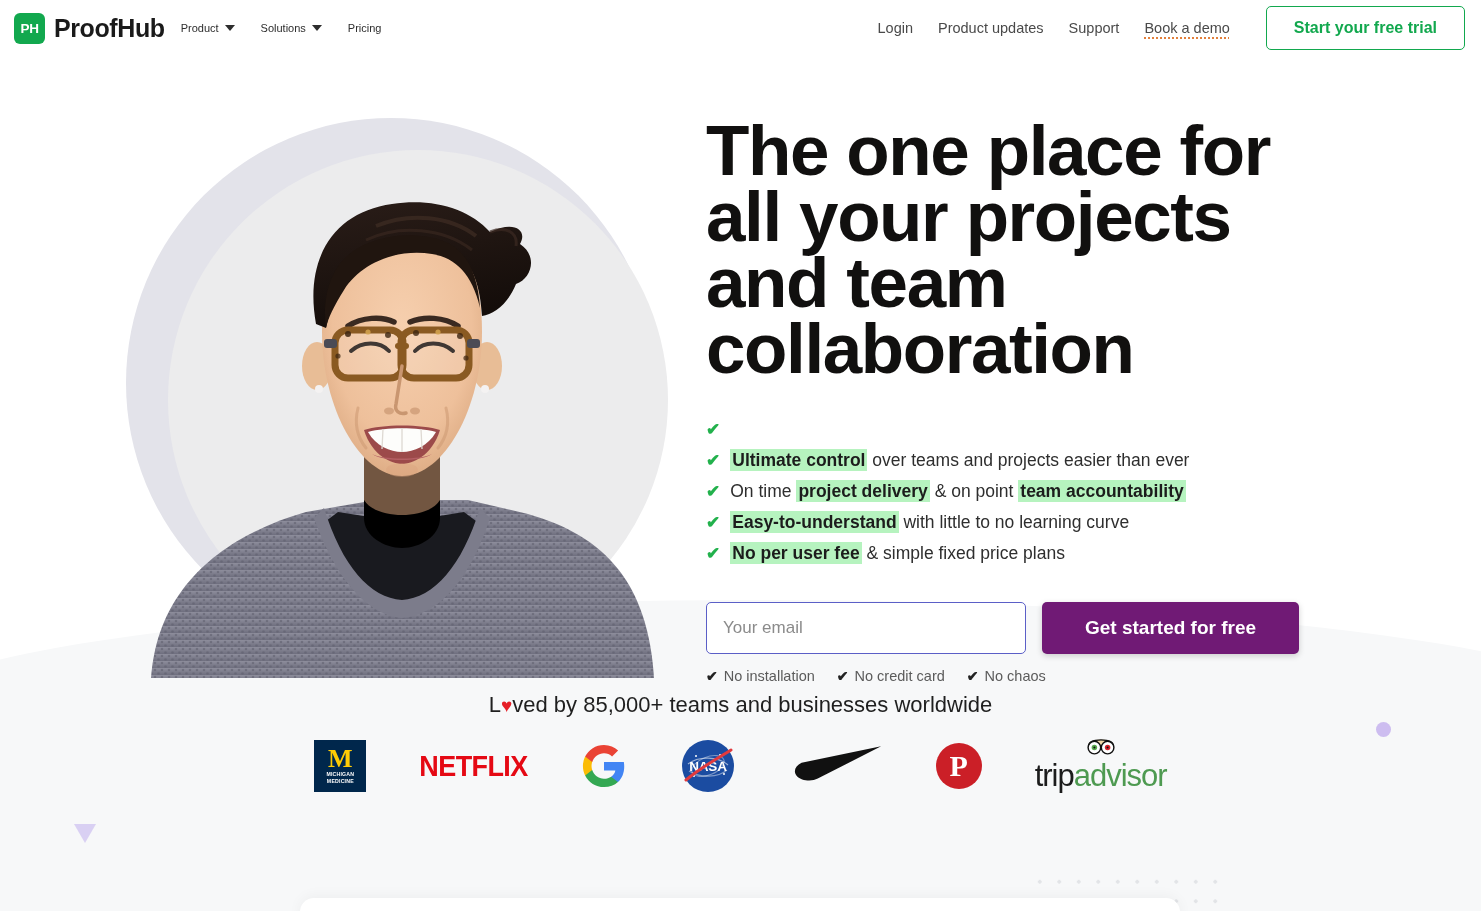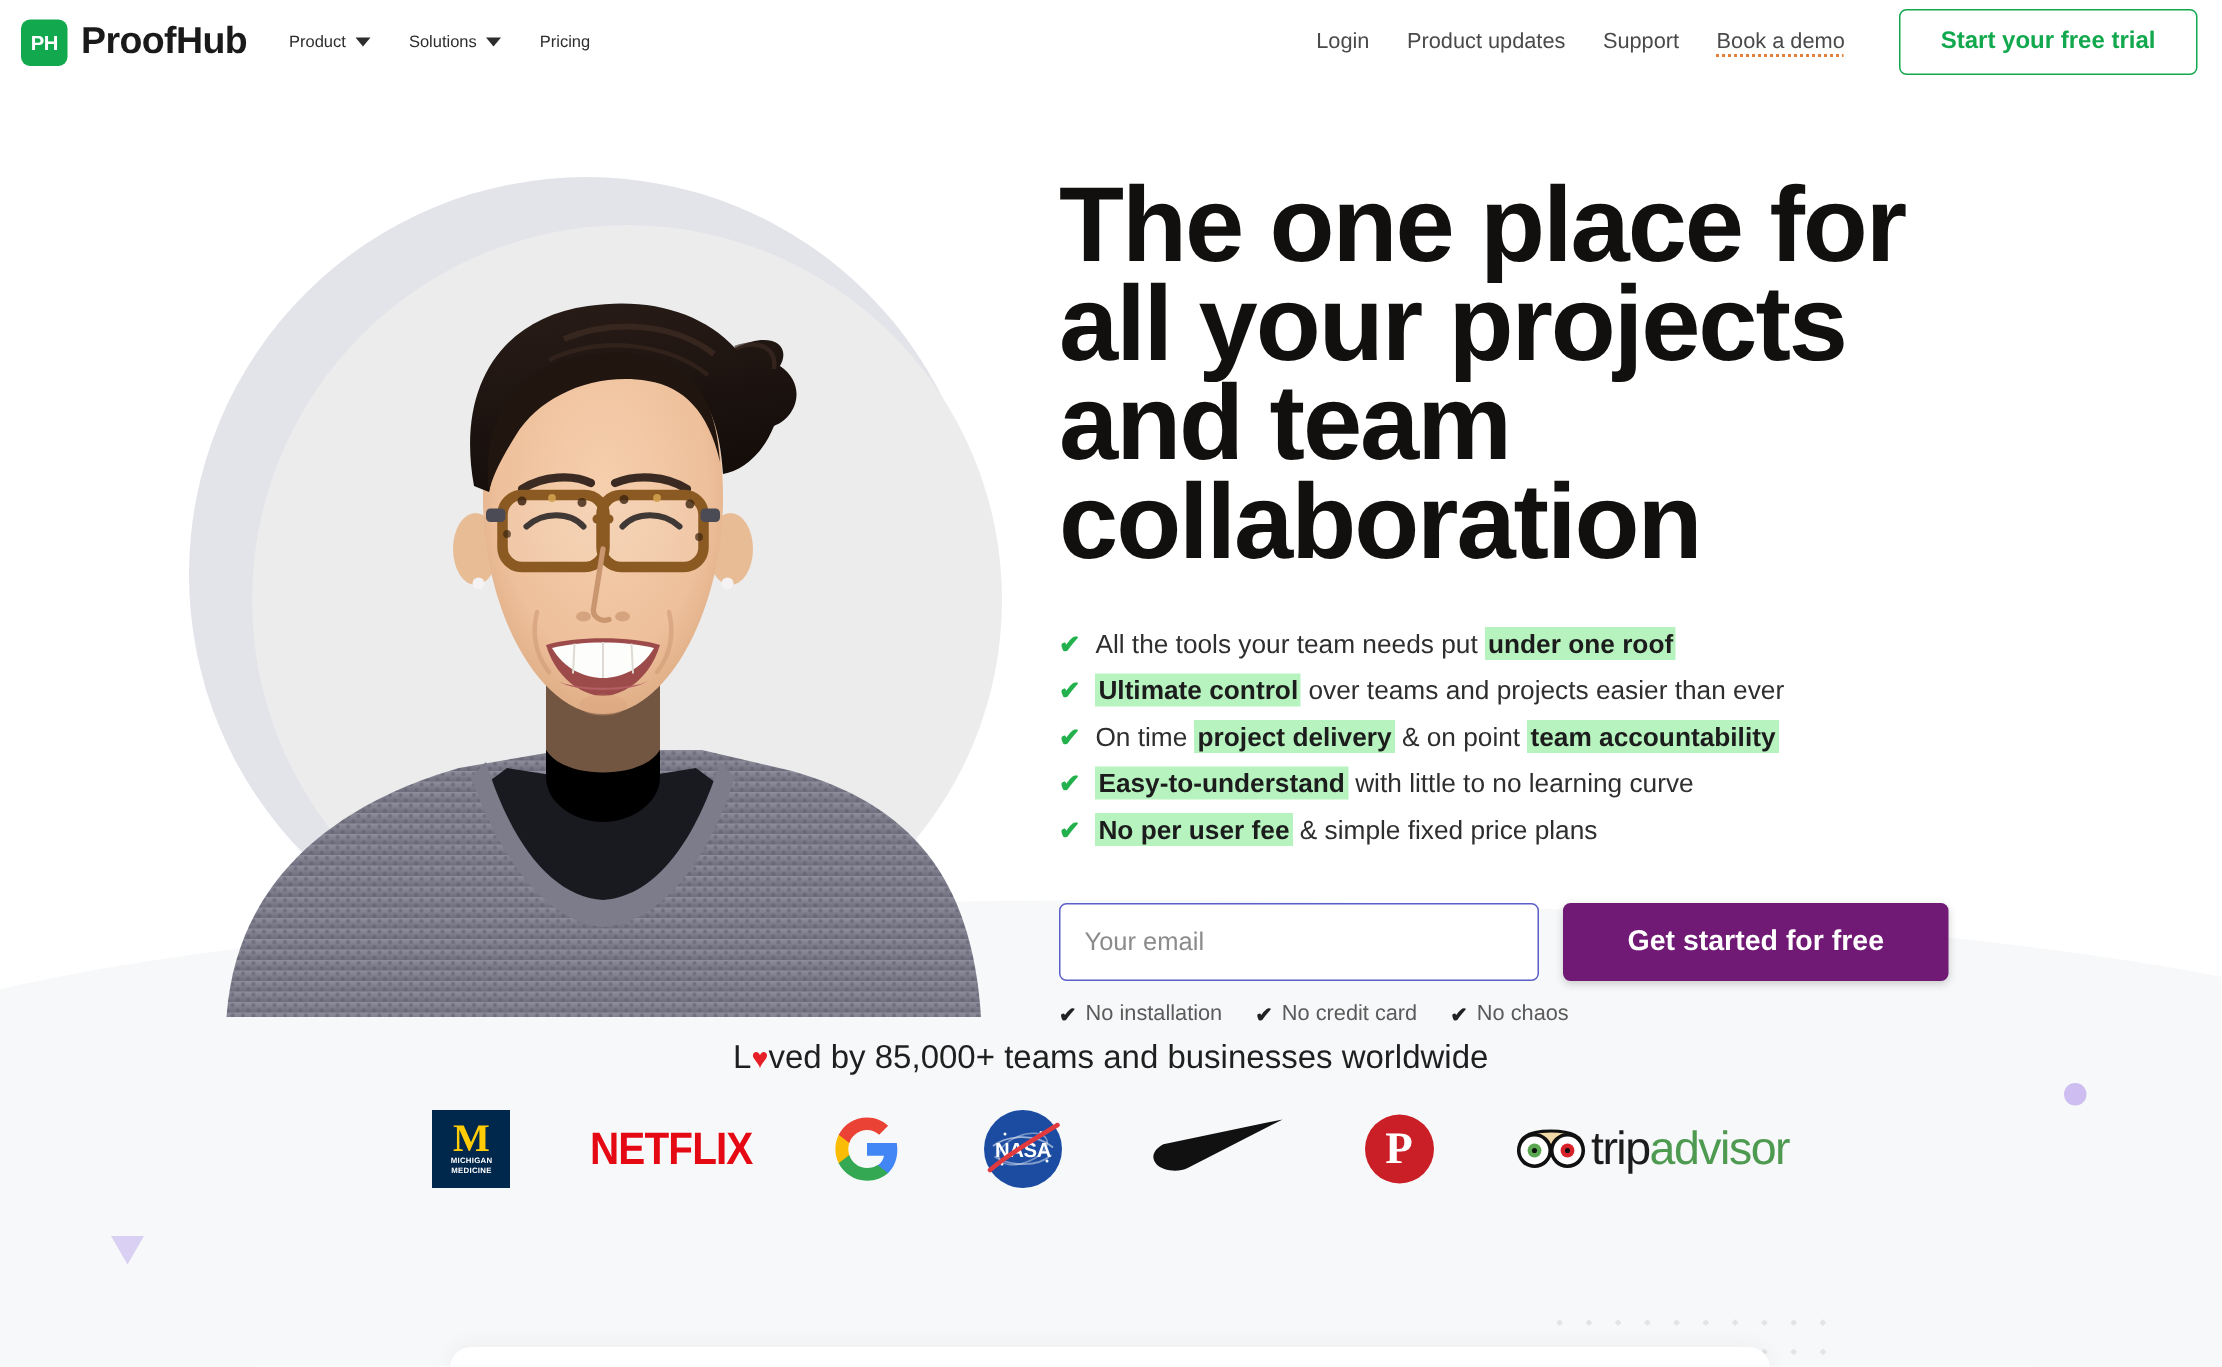--- a/index.html
+++ b/index.html
@@ -62,21 +62,21 @@
 
   
   .header {
     position: absolute; left: 0; top: 0;
     width: 1481px; height: 56px;
     display: flex; align-items: center;
     padding: 0 16px 0 14px;
     background: #ffffff;
     z-index: 40;
   }
-  .brand { display: flex; align-items: flex-start; gap: 9px; margin-right: 28px; text-decoration: none; }
+  .brand { display: flex; align-items: center; gap: 9px; margin-right: 16px; text-decoration: none; }
   .brand-mark {
     width: 31px; height: 31px; border-radius: 6px;
     background: #12a84e;
     display: flex; align-items: center; justify-content: center;
     color: #fff; font-weight: 700; font-size: 13.5px; letter-spacing: -0.3px;
   }
   .brand-name { font-size: 25px; font-weight: 700; color: #1a1a1a; letter-spacing: -0.4px; }
 
   .mainnav { display: flex; align-items: center; gap: 26px; }
   .nav-link {
@@ -235,21 +235,21 @@
   .nike-wrap { width: 94px; height: 44px; }
   
   .pin {
     width: 46px; height: 46px; border-radius: 50%;
     background: #cb1f27;
     display: flex; align-items: center; justify-content: center;
     color: #fff; font-size: 30px; font-weight: 700;
     font-family: "Liberation Serif", serif;
   }
   
-  .ta { display: flex; align-items: center; gap: 2px; }
+  .ta { display: flex; align-items: center; gap: 2px; flex-direction: column; }
   .ta-text { font-size: 31px; letter-spacing: -1px; }
   .ta-trip { color: #1c1c1c; }
   .ta-adv { color: #4e9a51; }
 </style>
 </head>
 <body>
 
 <div class="page">
 
   <div class="proof-band"></div>
@@ -399,21 +399,20 @@
     </svg>
   </div>
 
   <div class="hero-copy">
 
     <h1 class="headline">The one place for all your projects and team collaboration</h1>
 
     <ul class="bullets">
       <li>
         <span class="tick">✔</span>
-        <span><span>All the tools your team needs put </span><span class="hl">under one roof</span><span></span></span>
       </li>
       <li>
         <span class="tick">✔</span>
         <span><span class="hl">Ultimate control</span><span> over teams and projects easier than ever</span></span>
       </li>
       <li>
         <span class="tick">✔</span>
         <span><span>On time </span><span class="hl">project delivery</span><span> &amp; on point </span><span class="hl">team accountability</span></span>
       </li>
       <li>

